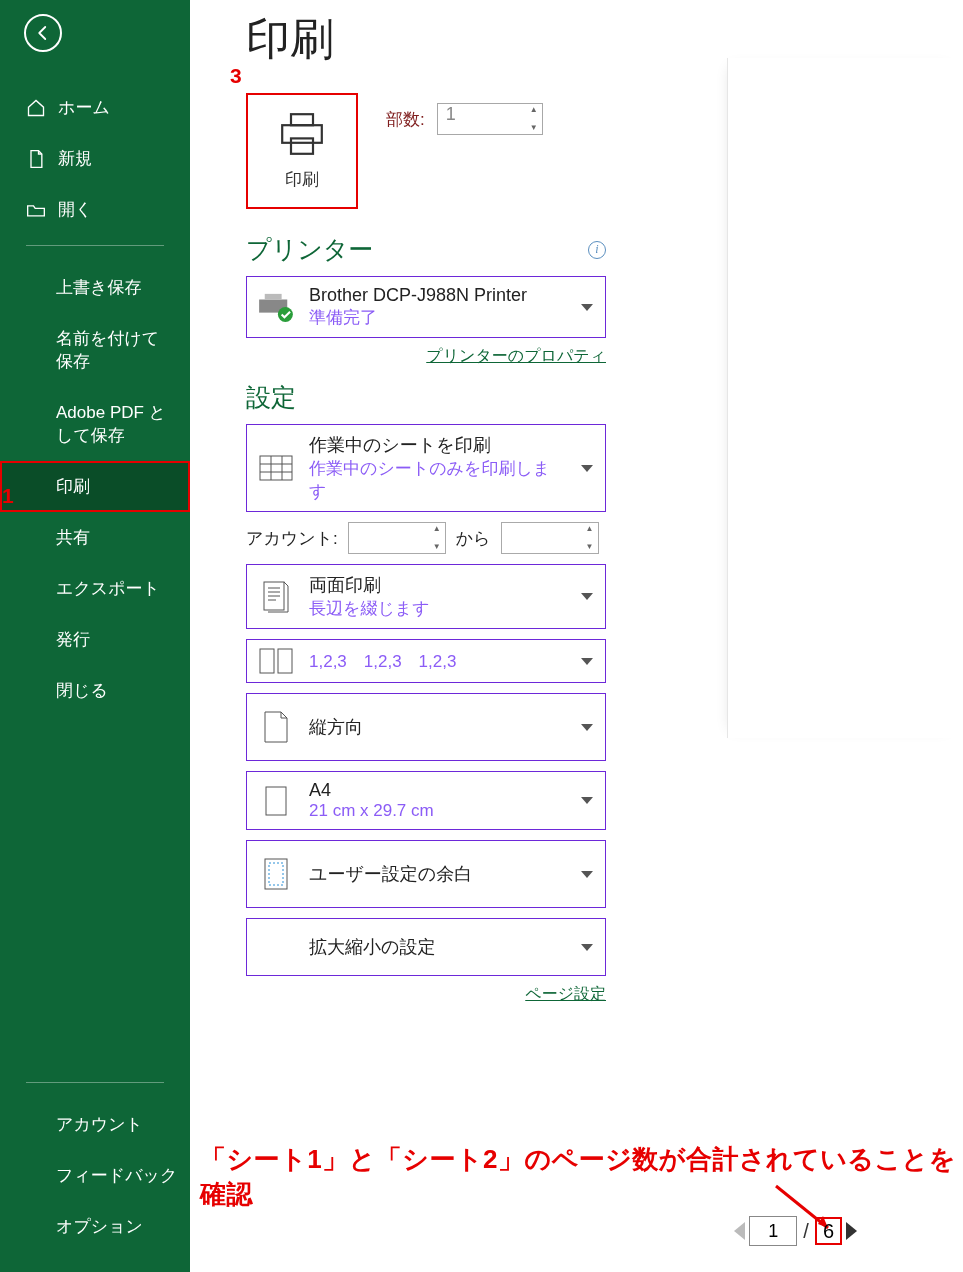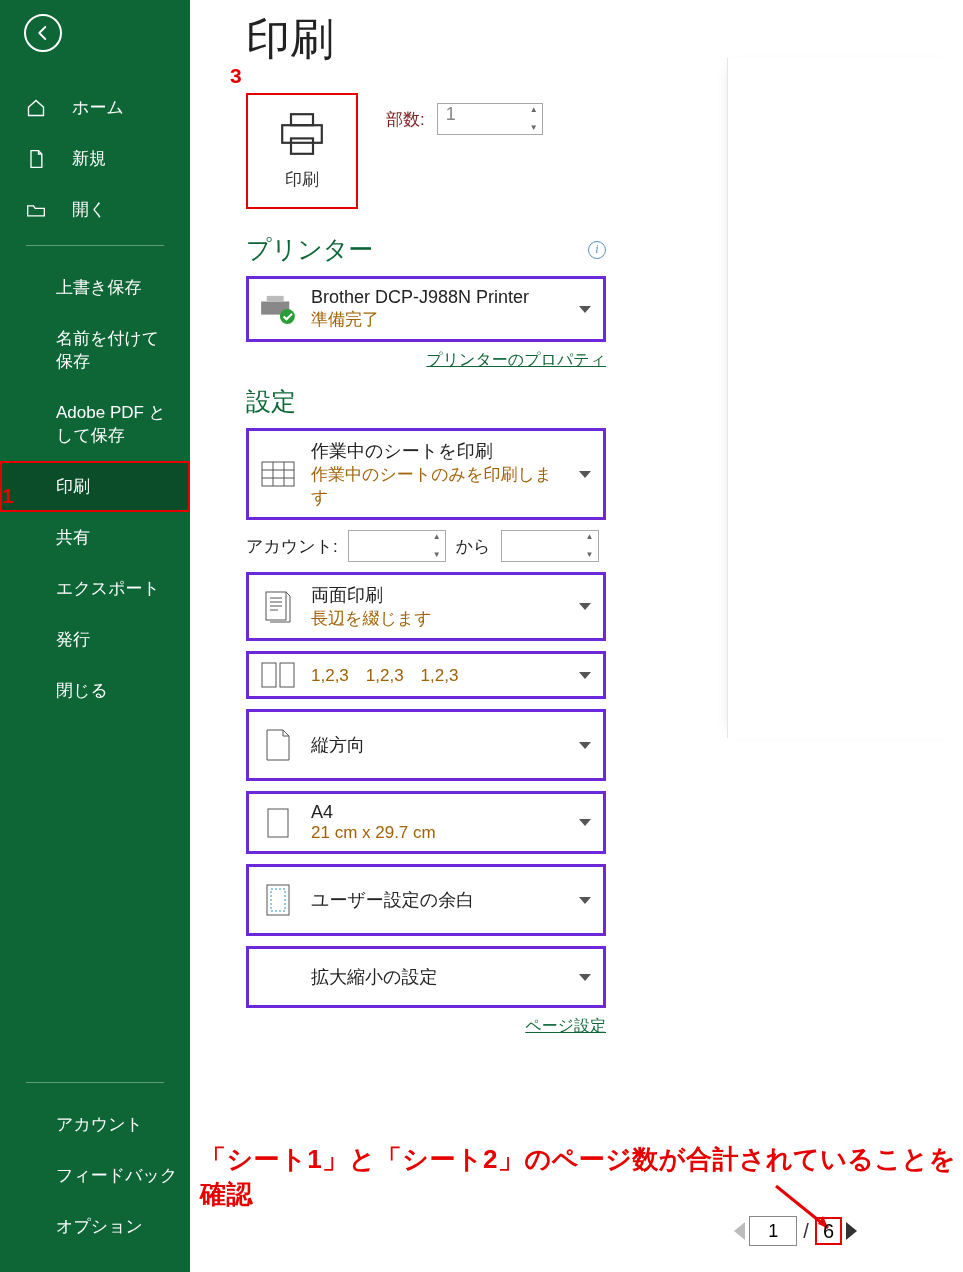--- a/index.html
+++ b/index.html
@@ -13,21 +13,21 @@
     background: #0e6637; color: #fff;
   }
   .back-btn {
     width: 38px; height: 38px; border: 2px solid #fff; border-radius: 50%;
     margin: 14px 0 0 24px; display: flex; align-items: center; justify-content: center;
     cursor: pointer;
   }
   .nav-list { list-style: none; margin-top: 30px; }
   .nav-item {
     padding: 14px 0 14px 26px; font-size: 17px; display: flex; align-items: center;
-    gap: 26px; cursor: pointer;
+    gap: 12px; cursor: pointer;
   }
   .nav-item.secondary { padding-left: 56px; font-size: 17px; }
   .nav-divider { height: 1px; background: rgba(255,255,255,0.35); margin: 10px 26px 16px 26px; }
   .nav-item.selected {
     background: #0a4d28; outline: 2px solid #e60000; outline-offset: -2px;
   }
   .nav-bottom { position: absolute; bottom: 20px; left: 0; width: 100%; }
 
   .main {
     position: absolute; left: 190px; top: 0; right: 0; height: 100%;
@@ -62,28 +62,28 @@
     width:360px; margin-top:24px;
   }
   .section-title { font-size: 25px; color: #0e6637; font-weight:400;}
   .info-icon {
     width:18px; height:18px; border:1px solid #5b8fbf; border-radius:50%;
     color:#5b8fbf; font-size:12px; display:flex; align-items:center; justify-content:center;
     font-style:italic; font-family:Georgia, serif;
   }
 
   .dropdown {
-    width:360px; border:3px solid #6d28d9; background:#fff; display:flex;
+    width:360px; border:1px solid #6d28d9; background:#fff; display:flex;
     align-items:center; padding:8px 10px; gap:14px; margin-top:10px;
     cursor:pointer; position:relative;
   }
   .dropdown .icon-slot { width:38px; display:flex; justify-content:center; }
   .dropdown .text { flex:1; }
   .dropdown .line1 { font-size:18px; color:#222; }
-  .dropdown .line2 { font-size:17px; color:#a16207; }
+  .dropdown .line2 { font-size:17px; color:#8b5cf6; }
   .dropdown .caret { width:0; height:0; border-left:6px solid transparent; border-right:6px solid transparent; border-top:7px solid #555; margin-right:2px;}
   .link-right {
     width:360px; text-align:right; color:#0e6637; font-size:16px; margin-top:8px;
     text-decoration:underline; cursor:pointer;
   }
 
   .pages-row {
     width:360px; display:flex; align-items:center; gap:10px; margin-top:10px;
     font-size:17px; color:#222;
   }

